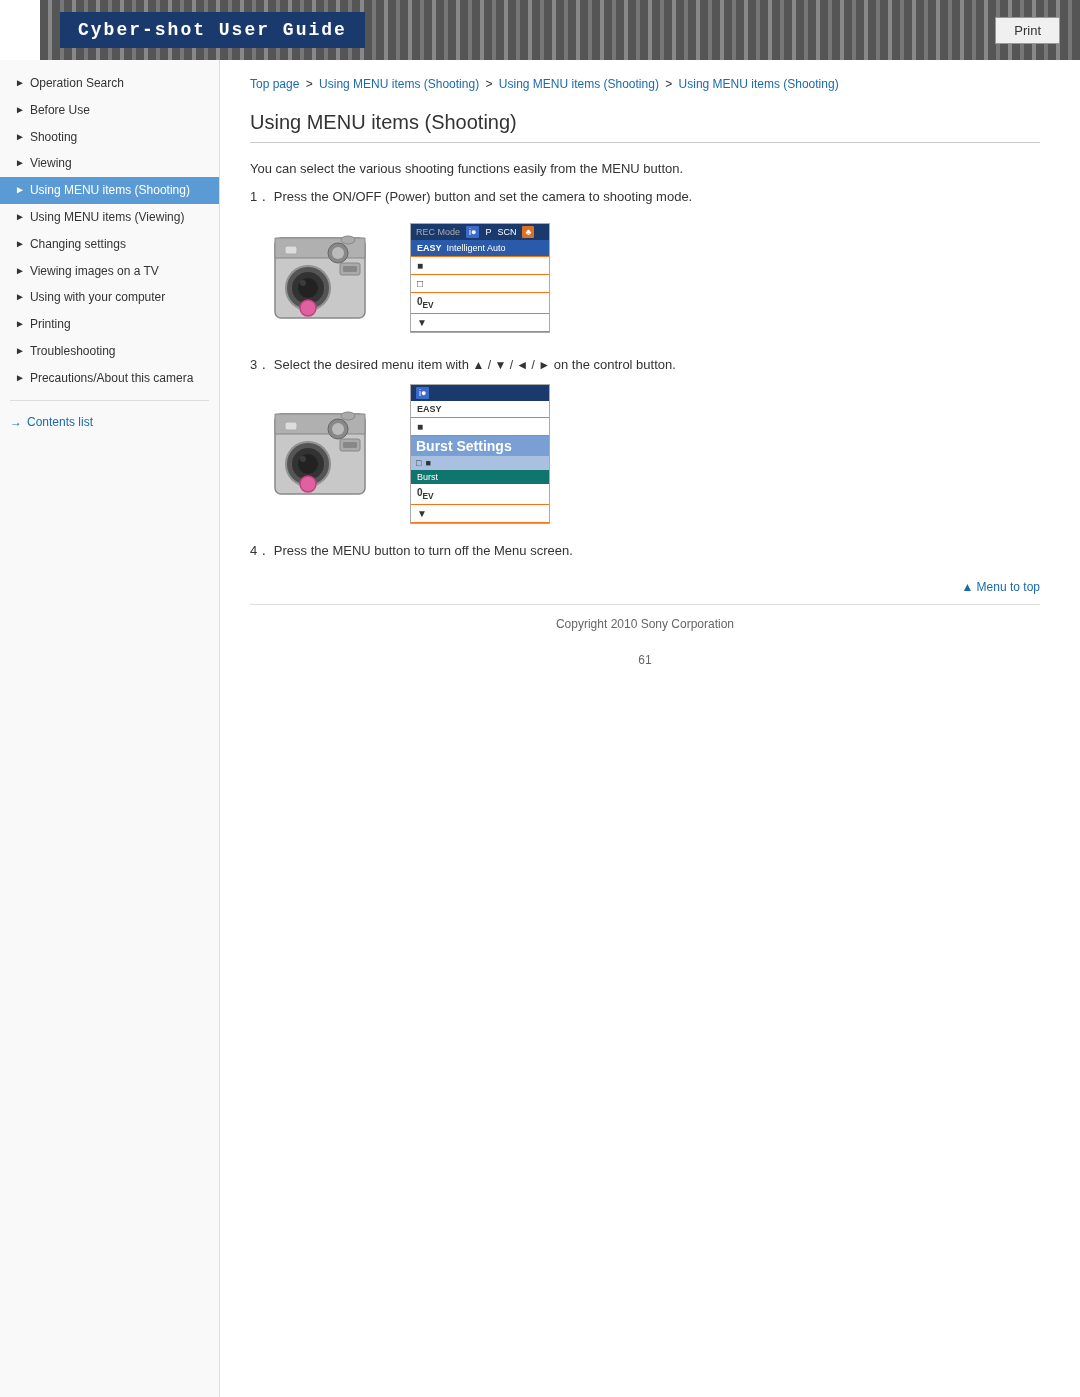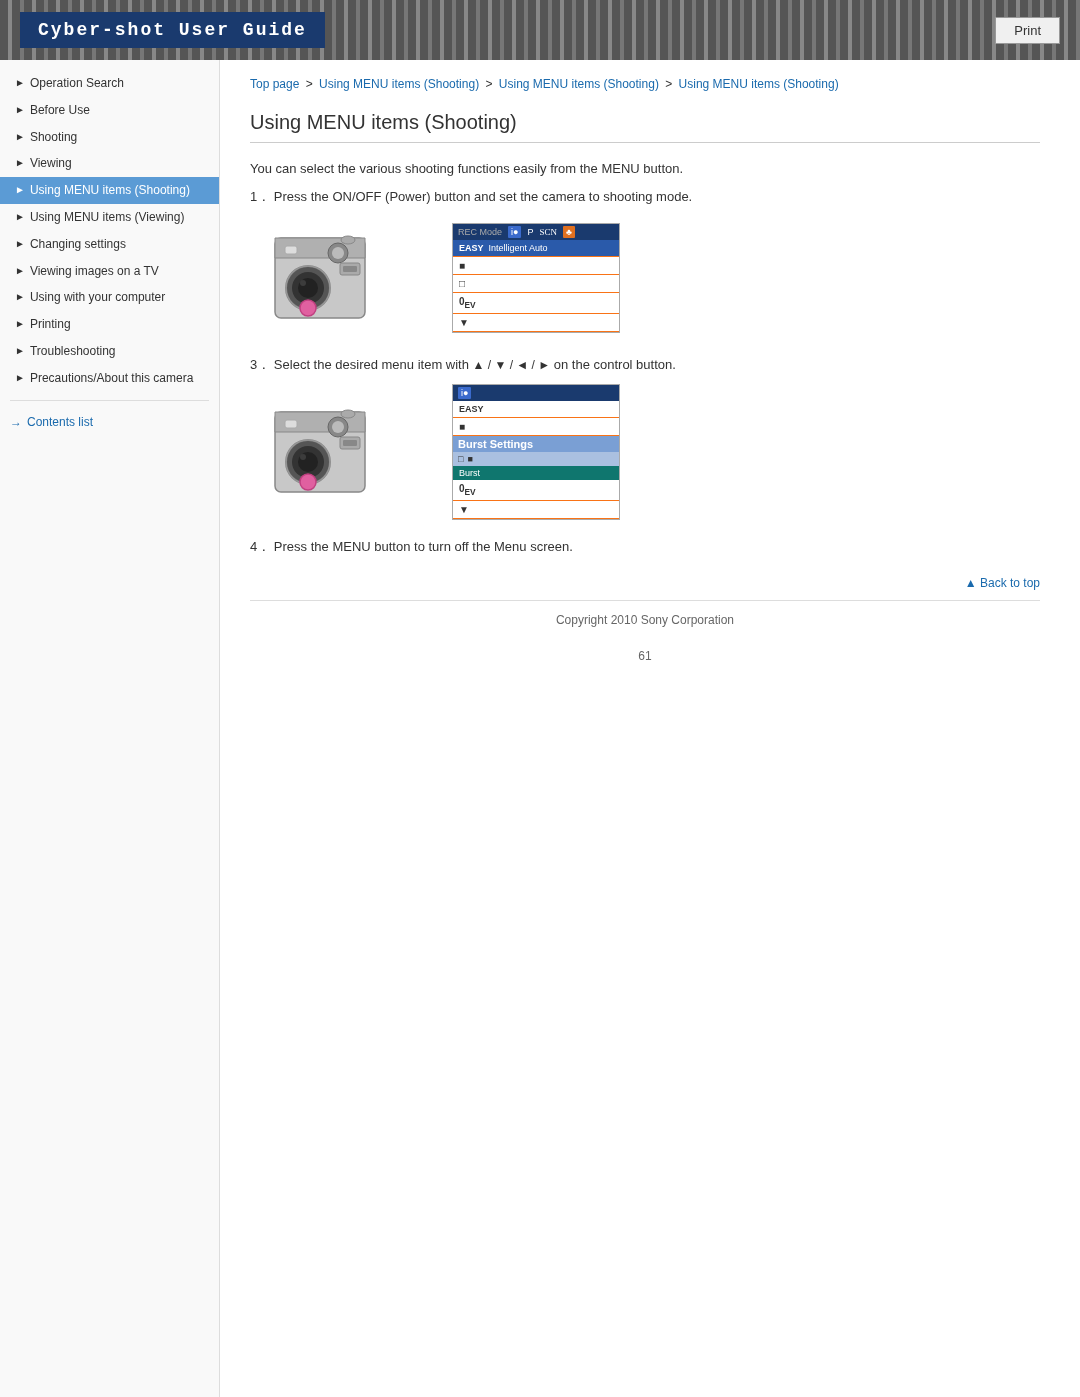--- a/index.html
+++ b/index.html
@@ -19,20 +19,21 @@
         #555 0px, #555 8px,
         #888 8px, #888 12px,
         #555 12px, #555 20px,
         #777 20px, #777 24px
       );
       background-color: #666;
       padding: 12px 20px;
       display: flex;
       align-items: center;
       justify-content: space-between;
+      margin-left: 40px;
     }
     .header-title {
       background: #1a3a6e;
       color: #fff;
       padding: 8px 18px;
       font-size: 18px;
       font-weight: bold;
       letter-spacing: 2px;
       font-family: 'Courier New', monospace;
     }
@@ -145,24 +146,23 @@
     
     .camera-svg {
       width: 130px;
       height: 120px;
     }
 
     
     .menu-screen {
       border: 1px solid #aaa;
       background: #fff;
-      width: 168px;
+      width: 140px;
       min-height: 110px;
       font-size: 10px;
-      margin-left: 42px;
     }
     .menu-screen-top {
       background: #1a3a6e;
       color: #fff;
       padding: 2px 5px;
       font-size: 9px;
       display: flex;
       gap: 6px;
       align-items: center;
     }
@@ -362,21 +362,21 @@
 
         <rect x="70" y="45" width="20" height="12" rx="2" fill="#aaa" stroke="#888" stroke-width="1"></rect>
         <rect x="73" y="48" width="14" height="6" rx="1" fill="#888"></rect>
       </svg>
 
       <div class="menu-screen">
         <div class="menu-screen-top">
           <span style="font-size:9px;color:#aaa;">REC Mode</span>
           <span class="menu-icon">i●</span>
           <span style="font-size:9px;color:#fff;">P</span>
-          <span style="font-size:9px;color:#fff;font-family:Liberation Serif, serif;">SCN</span>
+          <span style="font-size:9px;color:#fff;">SCN</span>
           <span class="menu-icon orange">♣</span>
         </div>
         <div class="menu-screen-row highlighted">
           <span style="font-size:9px;font-weight:bold;color:#fff;">EASY</span>
           <span class="menu-label white">Intelligent Auto</span>
         </div>
         <div class="menu-screen-row">
           <span style="font-size:10px;">■</span>
           <span class="menu-label"></span>
         </div>
@@ -423,21 +423,21 @@
       <div class="menu-screen menu-screen2">
         <div class="menu-screen-top">
           <span class="menu-icon">i●</span>
         </div>
         <div class="menu-screen-row">
           <span style="font-size:9px;font-weight:bold;">EASY</span>
         </div>
         <div class="menu-screen-row">
           <span style="font-size:10px;">■</span>
         </div>
-        <div style="background:#7a9fd4;padding:2px 5px;font-size:11px;color:#fff;font-weight:bold;">
+        <div style="background:#7a9fd4;padding:2px 5px;font-size:14px;color:#fff;font-weight:bold;">
           Burst Settings
         </div>
         <div class="burst-submenu">
           <span style="font-size:9px;color:#333;">□</span>
           <span style="font-size:9px;color:#333;">■</span>
         </div>
         <div style="background:#0f766e;padding:2px 6px;font-size:9px;color:#fff;">Burst</div>
         <div class="menu-screen-row">
           <span style="font-size:10px;font-weight:bold;">0<sub>EV</sub></span>
         </div>
@@ -445,21 +445,21 @@
           <span style="font-size:10px;">▼</span>
         </div>
       </div>
     </div>
 
     <p class="step4">
       <span>4．</span>
       <span>Press the MENU button to turn off the Menu screen.</span>
     </p>
 
-    <div class="back-to-top">▲ Back to top</div>
+    <div class="back-to-top">▲ Menu to top</div>
 
     <div class="footer">
       <span>Copyright 2010 Sony Corporation</span>
     </div>
 
     <div class="page-number">61</div>
 
   </div>
 </div>
 

